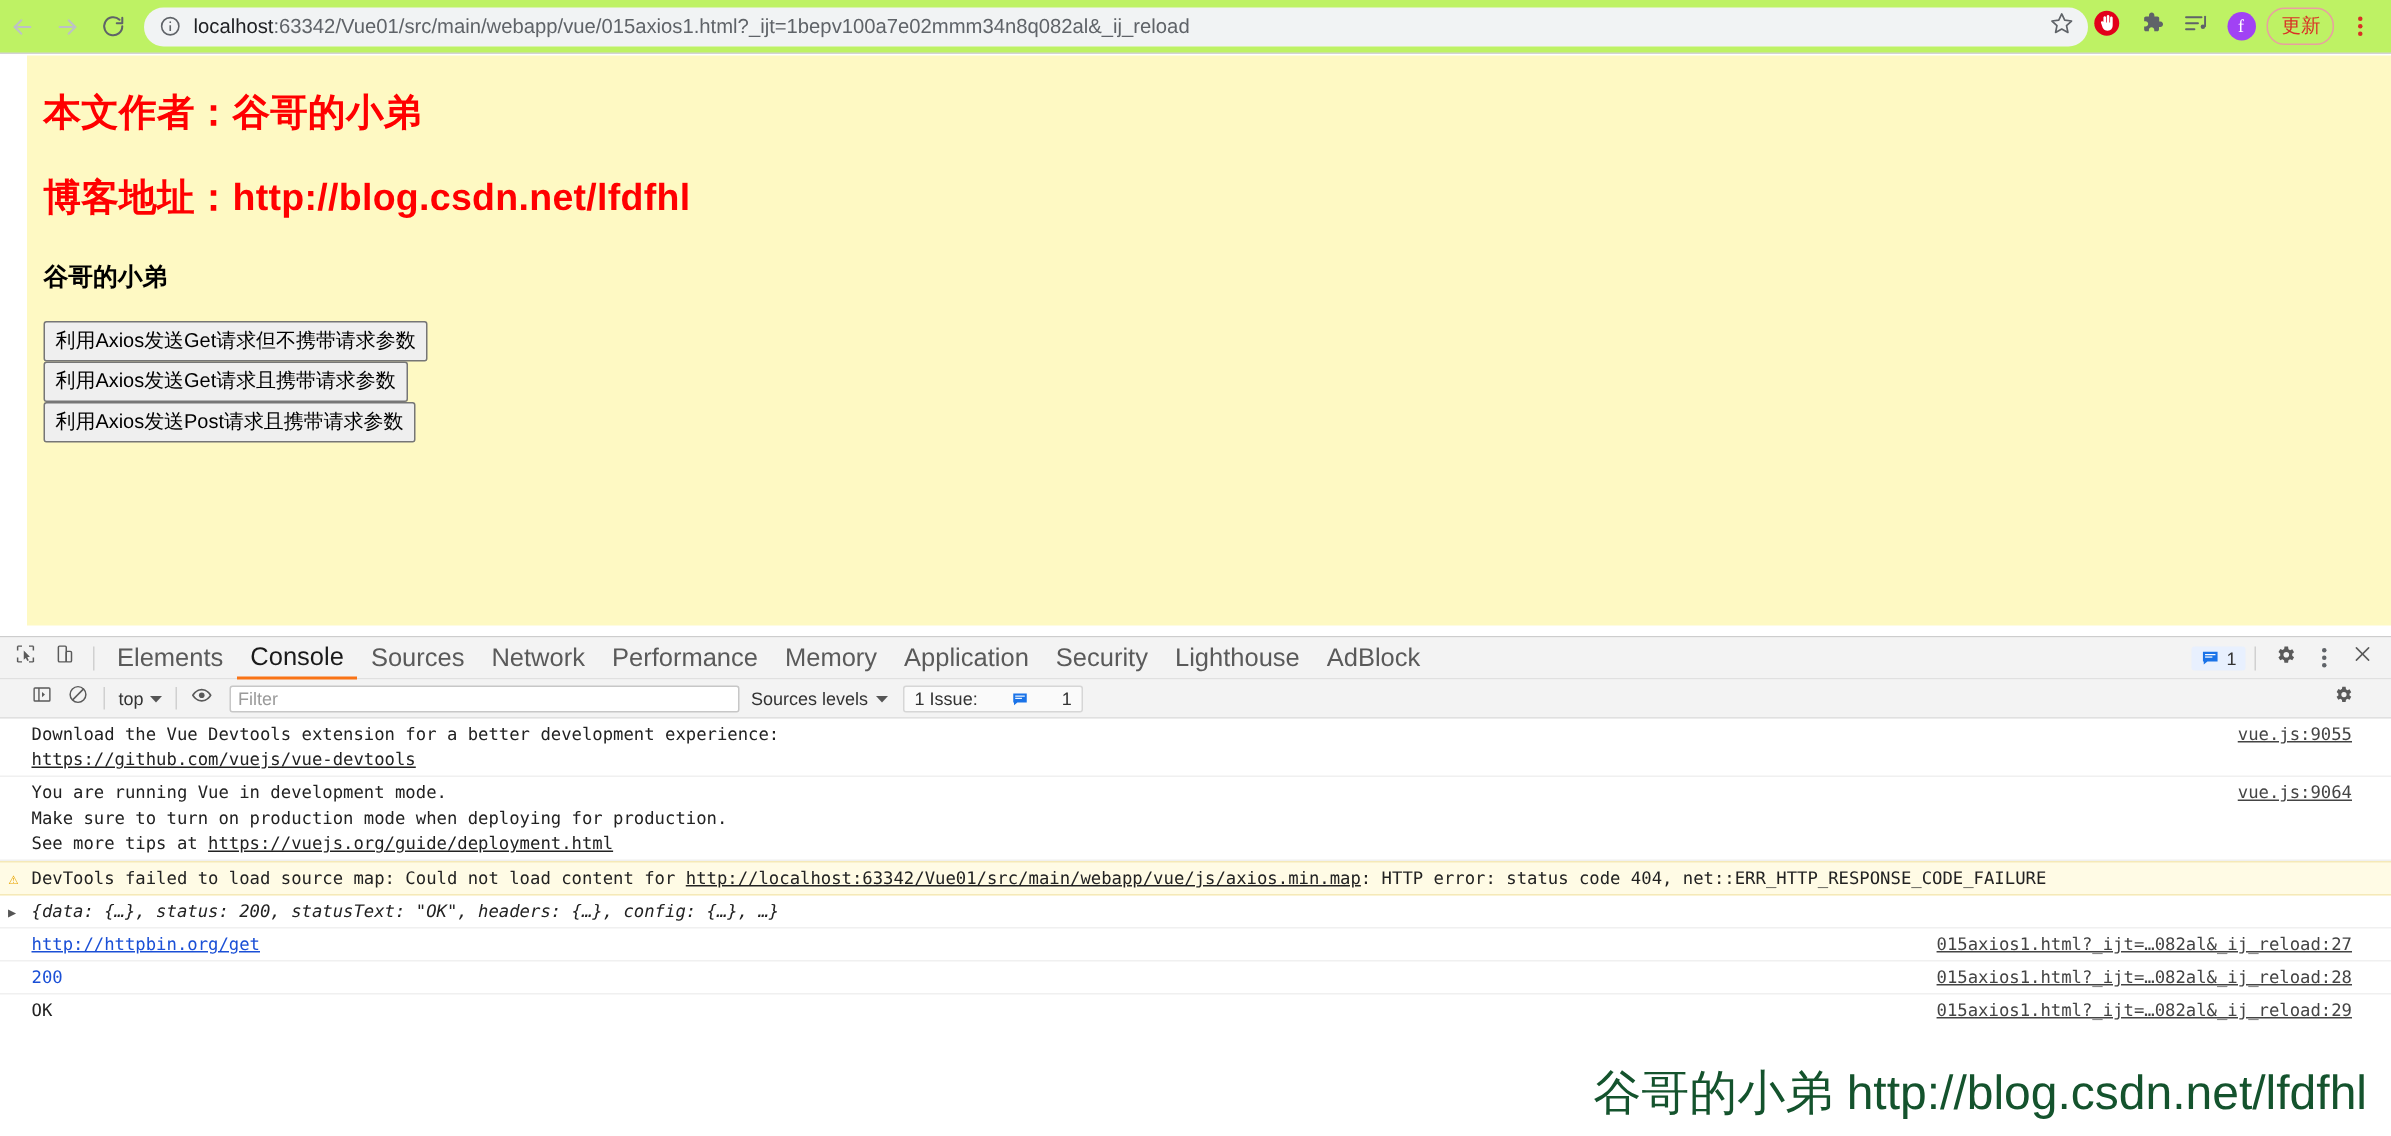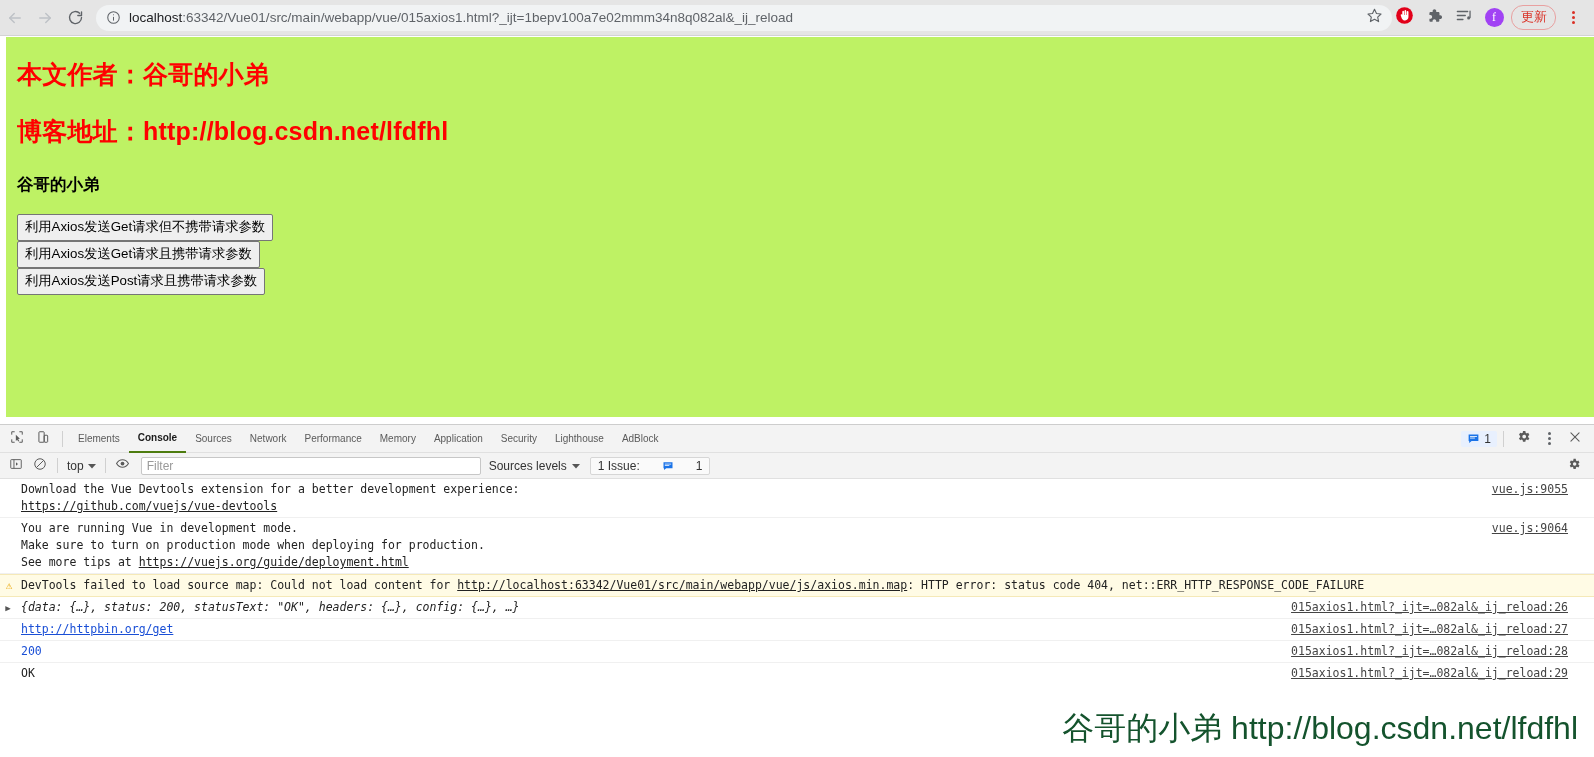--- a/index.html
+++ b/index.html
@@ -5,21 +5,21 @@
   html, body {
     margin: 0; padding: 0;
     background: #ffffff;
     font-family: "Liberation Sans", sans-serif;
   }
   body { width: 1594px; height: 757px; overflow: hidden; position: relative; }
 
   
   .browser-bar {
     height: 36px; width: 100%;
-    background: #e5e5e5;
+    background: #bef264;
     display: flex; align-items: center;
     border-bottom: 1px solid #d3d3d3;
     box-sizing: border-box;
   }
   .nav-btn {
     width: 30px; height: 30px;
     display: flex; align-items: center; justify-content: center;
     color: #5f6368; flex: 0 0 auto;
   }
   .nav-btn svg { display: block; }
@@ -65,23 +65,23 @@
     display: flex; align-items: center; gap: 4px;
     white-space: nowrap;
   }
   .kebab-dots { display: flex; flex-direction: column; gap: 2px; align-items: center; }
   .kebab-dots i { width: 3px; height: 3px; border-radius: 50%; background: #d93025; display:block;}
   .kebab-grey i { background: #5f6368; }
 
   
   .page {
     position: absolute;
-    top: 37px; left: 6px; right: 0;
+    top: 37px; left: 18px; right: 0;
     height: 380px;
-    background: #bef264;
+    background: #fef9c3;
     overflow: hidden;
   }
   .h-red {
     color: #ff0000;
     font-weight: bold;
     margin: 0;
     font-family: "Liberation Sans", sans-serif;
   }
   .h-author { font-size: 25px; padding: 21px 0 0 11px; letter-spacing: 0.2px; }
   .h-blog { font-size: 25px; padding: 24px 0 0 11px; letter-spacing: 0.2px; }
@@ -120,43 +120,43 @@
     padding-left: 4px;
     box-sizing: border-box;
   }
   .dt-icon-btn {
     width: 26px; height: 26px;
     display: flex; align-items: center; justify-content: center;
     color: #5a5a5a;
   }
   .dt-sep { width: 1px; height: 16px; background: #d0d0d0; margin: 0 6px; }
   .dt-tab {
-    font-size: 10px;
+    font-size: 17px;
     color: #5a5a5a;
     padding: 0 9px;
     line-height: 27px;
     height: 27px;
     white-space: nowrap;
   }
-  .dt-tab.active { color: #1a1a1a; border-bottom: 2px solid #4d7c0f; font-weight: bold; }
+  .dt-tab.active { color: #1a1a1a; border-bottom: 2px solid #f97316; }
   .dt-tabbar-right { margin-left: auto; display: flex; align-items: center; padding-right: 6px; }
   .issues-chip {
     display: flex; align-items: center; gap: 4px;
     font-size: 12px; color: #333;
     padding: 1px 6px; border-radius: 2px;
     background: #e8f0fe;
   }
   .msg-icon { color: #1a73e8; display: flex; }
 
   .dt-filterbar {
     height: 26px;
     display: flex; align-items: center;
     border-bottom: 1px solid #e0e0e0;
     background: #f3f3f3;
-    padding: 0 4px;
+    padding: 0 16px;
     box-sizing: border-box;
   }
   .fb-icon { width: 24px; height: 24px; display: flex; align-items: center; justify-content: center; color: #5a5a5a;}
   .fb-sep { width: 1px; height: 15px; background: #d0d0d0; margin: 0 5px; }
   .ctx-select {
     font-size: 12px; color: #333;
     display: flex; align-items: center; gap: 4px;
     padding: 0 4px;
   }
   .filter-input {
@@ -494,21 +494,20 @@
       </div>
       <div class="log-body"><span>DevTools failed to load source map: Could not load content for </span><span class="log-link">http://localhost:63342/Vue01/src/main/webapp/vue/js/axios.min.map</span><span>: HTTP error: status code 404, net::ERR_HTTP_RESPONSE_CODE_FAILURE</span></div>
       <div class="log-src"></div>
     </div>
 
     <div class="log-row">
       <div class="log-gutter">
         <span class="disclosure">▶</span>
       </div>
       <div class="log-body tok-obj">{data: {…}, status: 200, statusText: "OK", headers: {…}, config: {…}, …}</div>
-      <div class="log-src">015axios1.html?_ijt=…082al&amp;_ij_reload:26</div>
     </div>
 
     <div class="log-row">
       <div class="log-gutter"></div>
       <div class="log-body"><span class="log-link-blue">http://httpbin.org/get</span></div>
       <div class="log-src">015axios1.html?_ijt=…082al&amp;_ij_reload:27</div>
     </div>
 
     <div class="log-row">
       <div class="log-gutter"></div>

